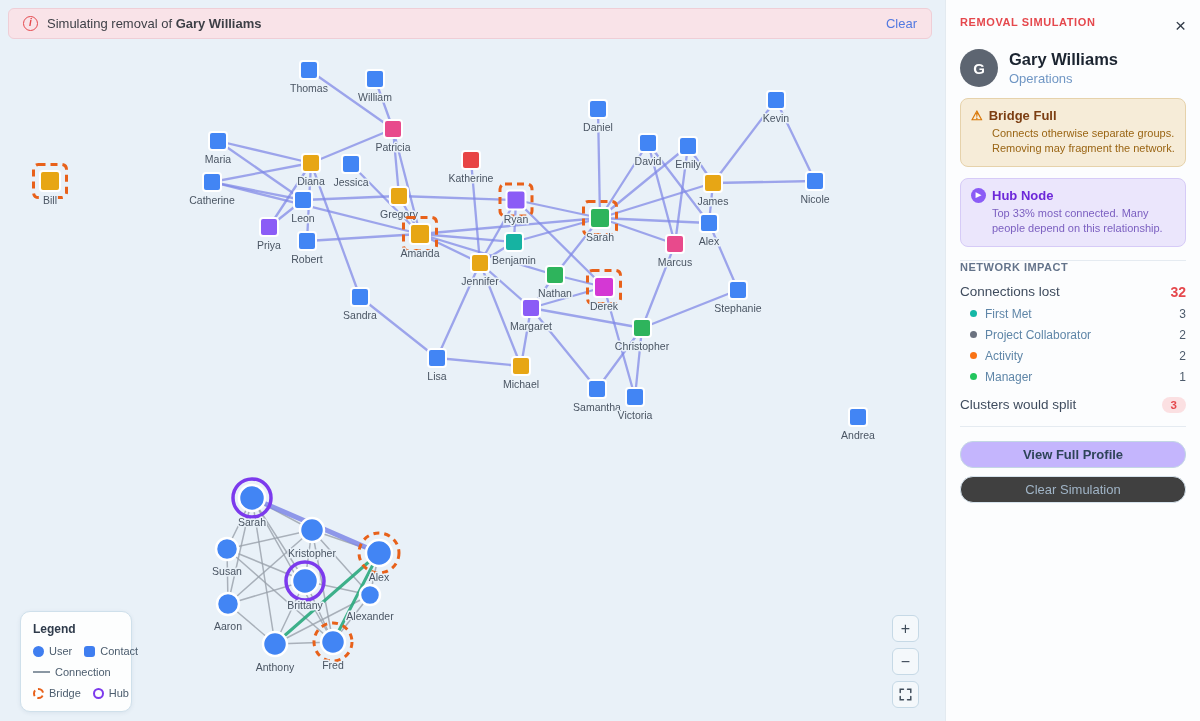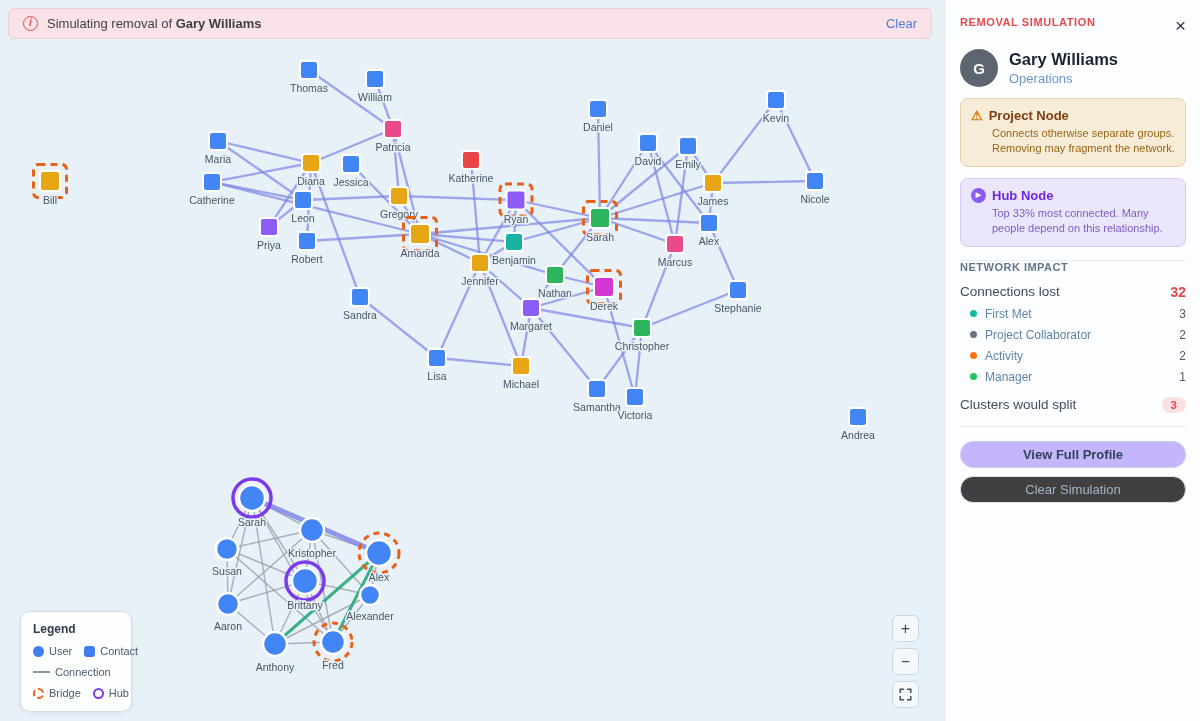--- a/index.html
+++ b/index.html
@@ -429,21 +429,21 @@
     <div class="avatar">G</div>
     <div>
       <div class="p-name">Gary Williams</div>
       <div class="p-dept">Operations</div>
     </div>
   </div>
 
   <div class="card card-bridge">
     <div class="card-title">
         <span class="warn-ic">⚠</span>
-        <span>Project Node</span>
+        <span>Bridge Full</span>
       </div>
     <div class="card-body">Connects otherwise separate groups. Removing may fragment the network.</div>
   </div>
 
   <div class="card card-hub">
     <div class="card-title">
         <span class="hub-ic">▶</span>
         <span>Hub Node</span>
       </div>
     <div class="card-body">Top 33% most connected. Many people depend on this relationship.</div>

